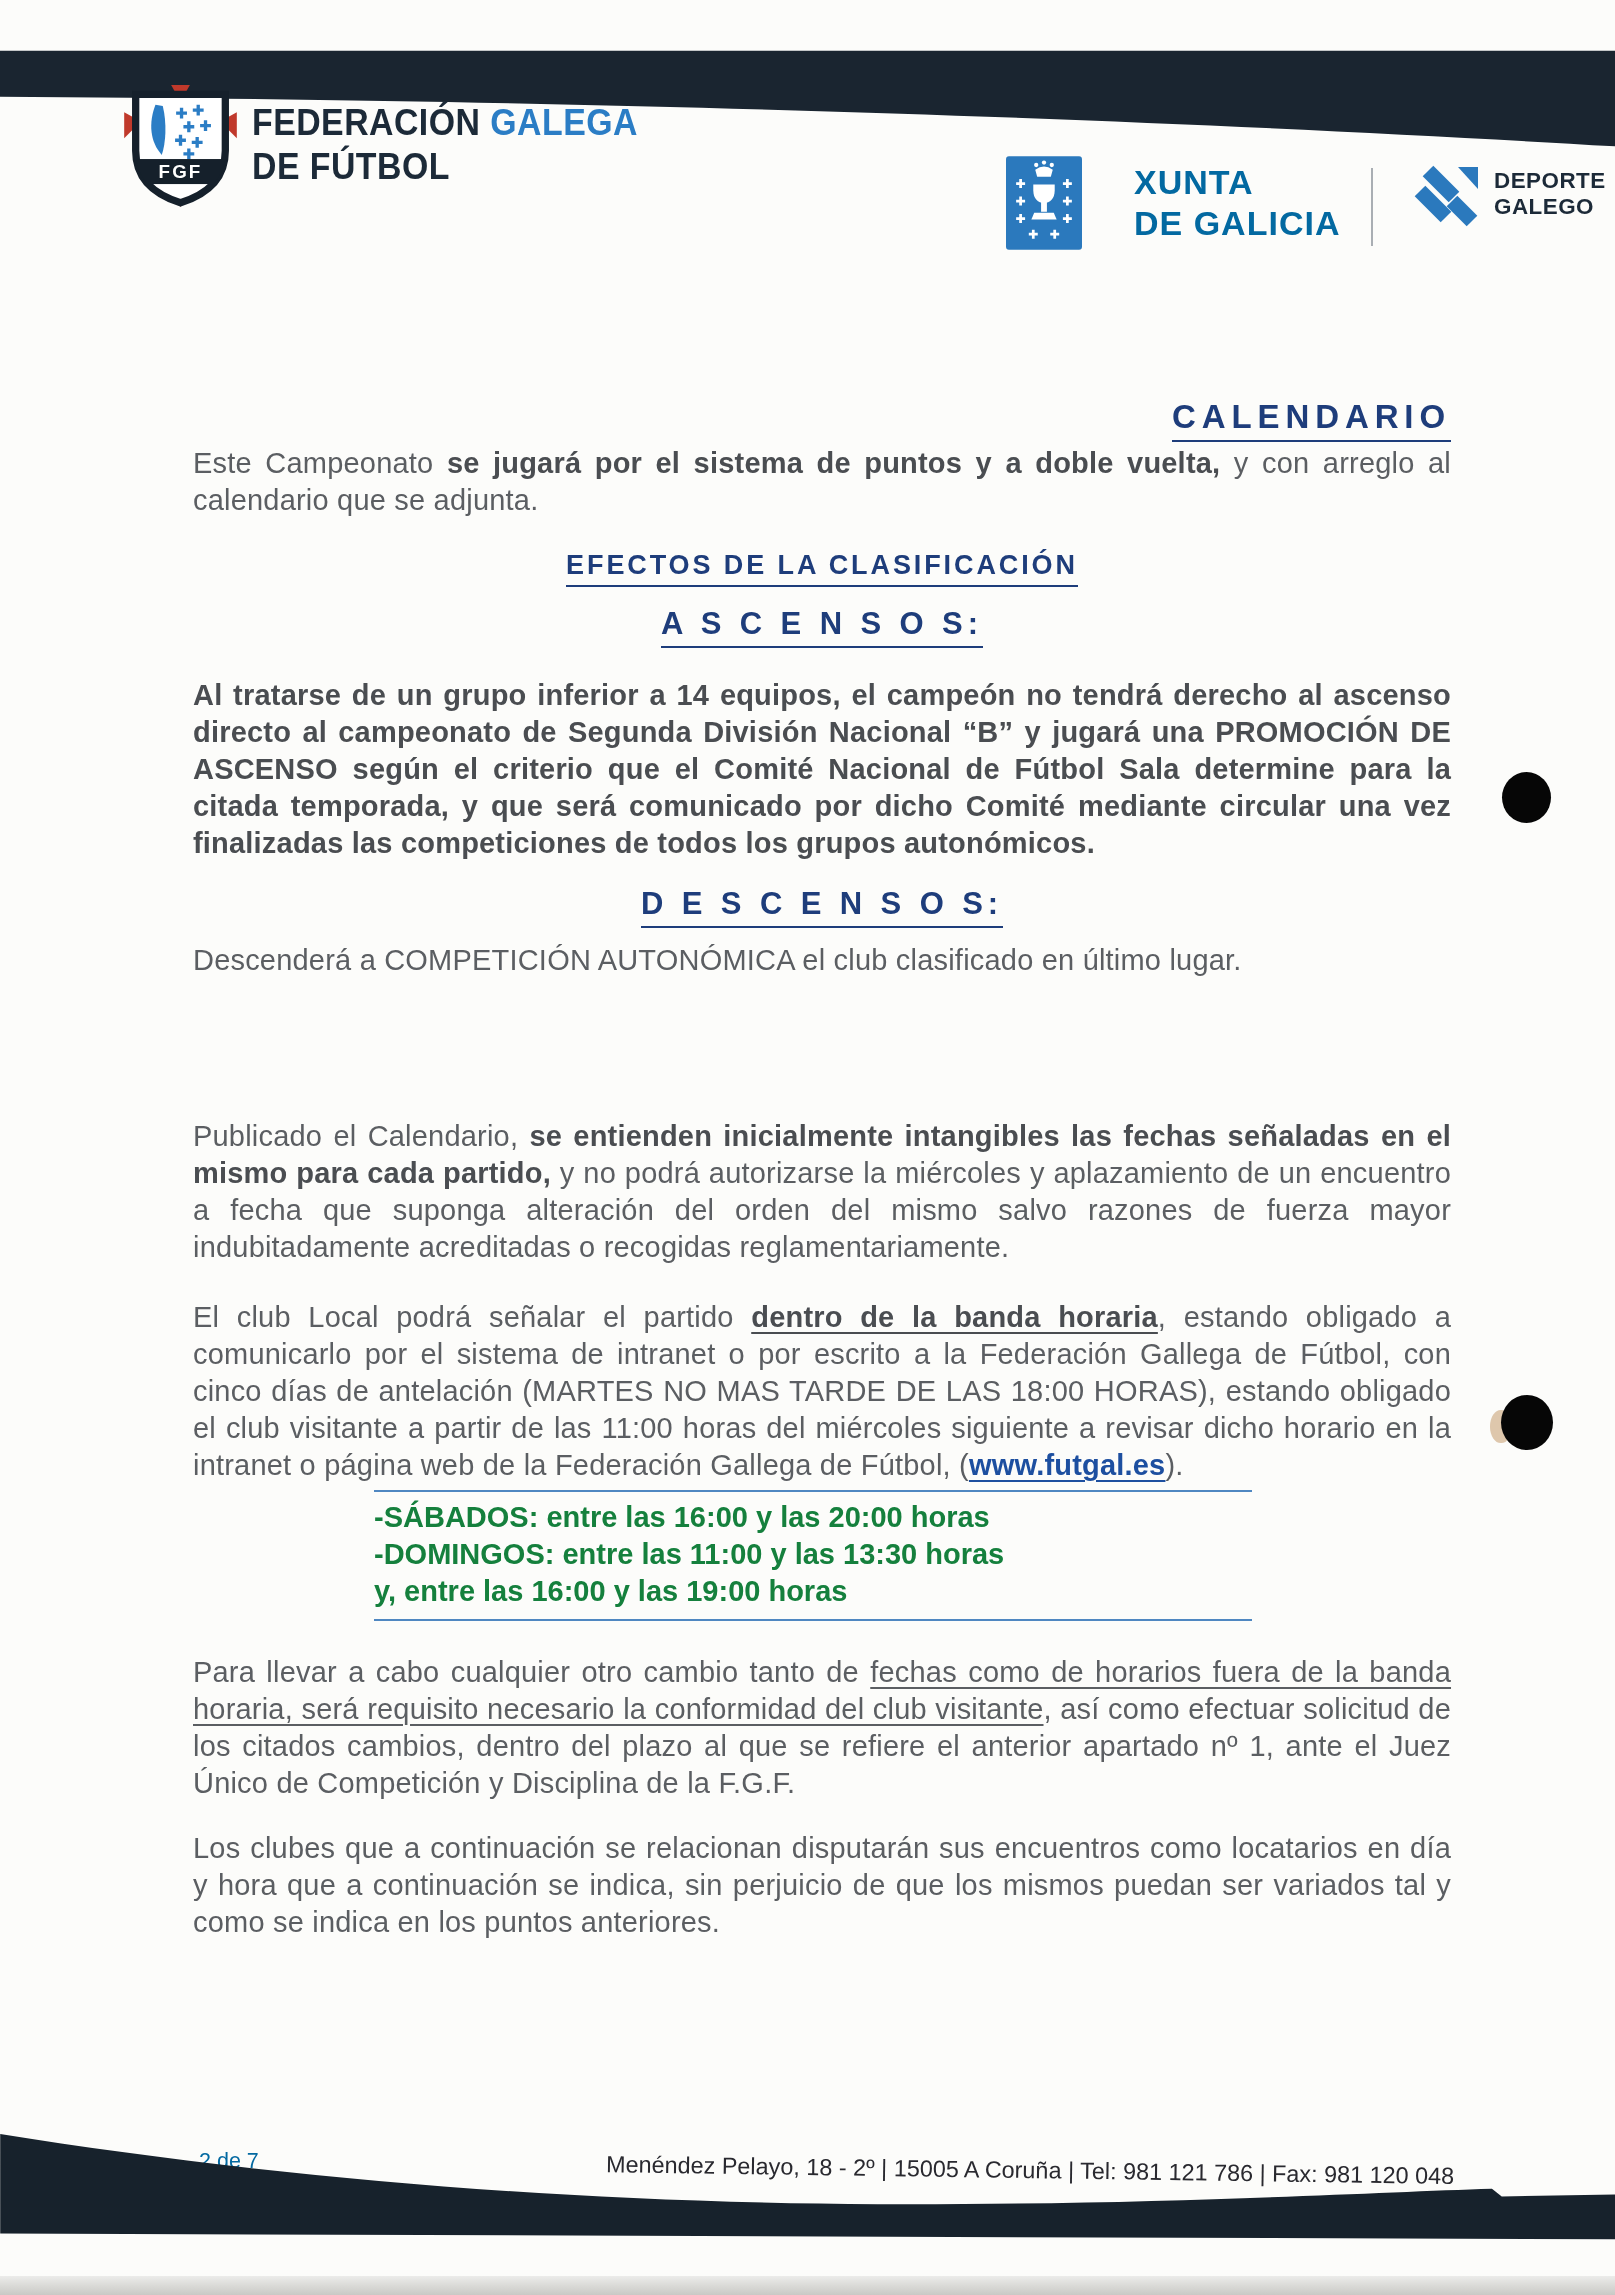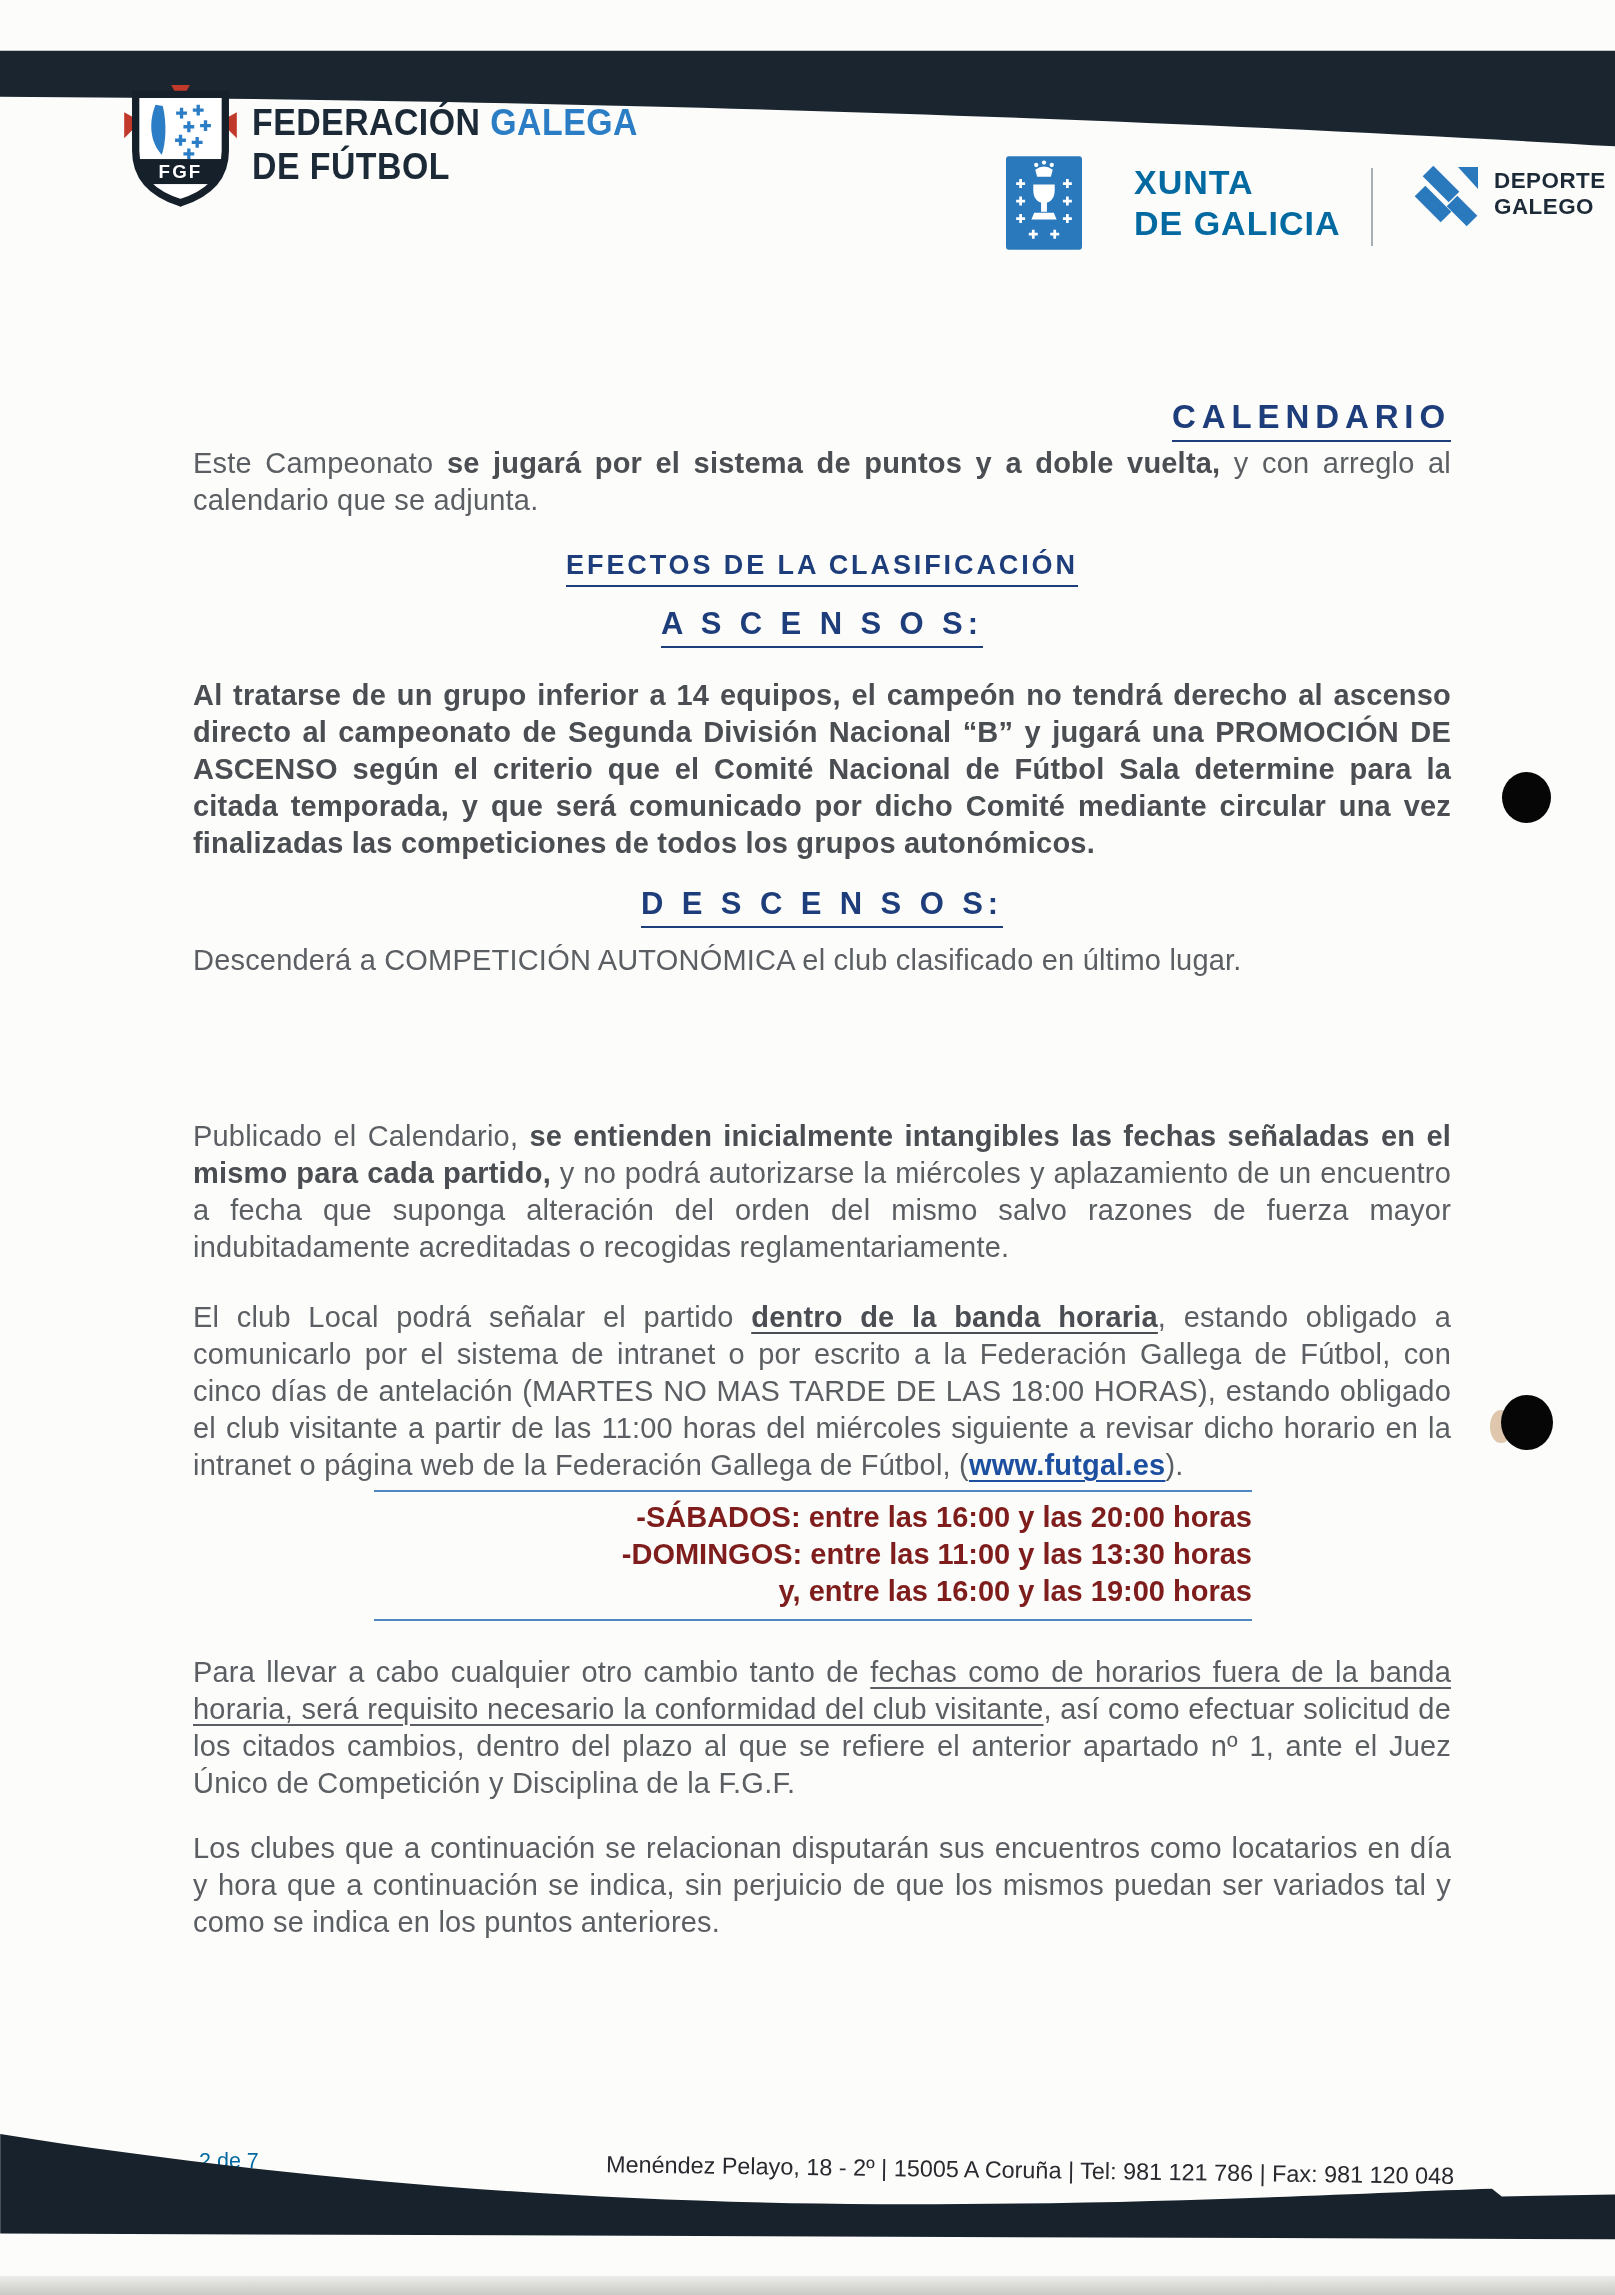--- a/index.html
+++ b/index.html
@@ -43,22 +43,22 @@
   .p-ascensos   { top:677px; }
   .p-descensos  { top:942px; }
   .p-publicado  { top:1118px; }
   .p-club-local { top:1299px; }
   .p-cambios    { top:1654px; }
   .p-clubes     { top:1830px; }
 
   .schedule {
     position:absolute; left:374px; top:1490px; width:878px;
     border-top:2.9px solid #4f87c1; border-bottom:2.9px solid #4f87c1;
-    padding:6.8px 0 8.8px; text-align:right;
-    font-weight:bold; font-size:29px; line-height:37px; color:#7f1d1d;
+    padding:6.8px 0 8.8px; text-align:left;
+    font-weight:bold; font-size:29px; line-height:37px; color:#15803d;
   }
 
   
   .page-num { position:absolute; left:199px; top:2149px; font-size:21.5px; color:#0369a1; }
   .addr { position:absolute; right:162px; top:2163px; font-size:23.4px; color:#29292f;
           transform:rotate(.8deg); transform-origin:right center; white-space:nowrap; }
   .web  { position:absolute; right:166px; top:2200px; font-size:23.4px; color:#3e9edb;
           transform:rotate(.8deg); transform-origin:right center; }
   .bottom-band { position:absolute; left:0; top:2097px; width:1616px; height:156px; }
   .scan-strip { position:absolute; left:0; top:2276px; width:1616px; height:19.5px;

